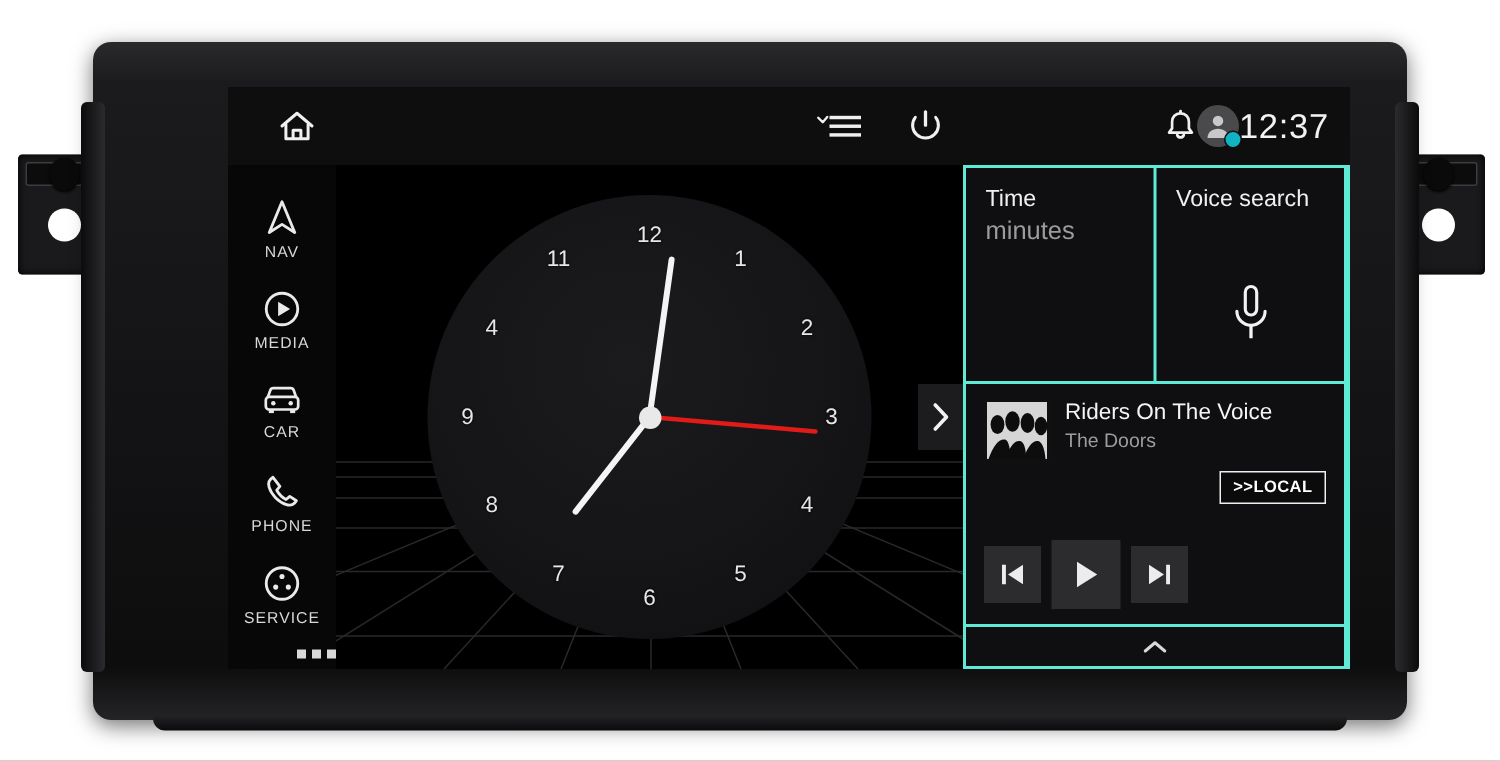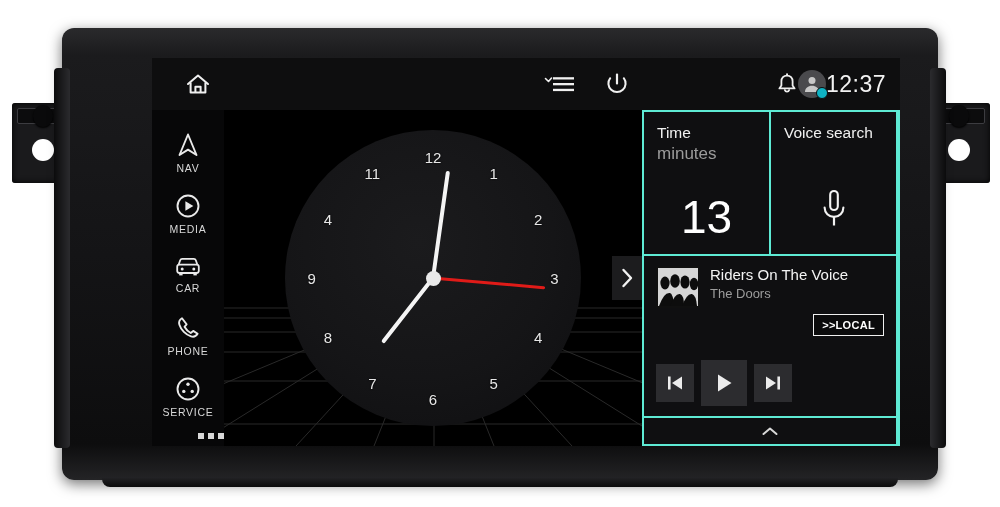--- a/index.html
+++ b/index.html
@@ -602,21 +602,20 @@
           </div>
         </div>
 
         <div class="rightcol">
 
           <div class="tilerow">
 
             <div class="tile">
               <div class="t-title">Time</div>
               <div class="t-sub">minutes</div>
-              <div class="t-big">13</div>
             </div>
 
             <div class="tile">
               <div class="t-title">Voice search</div>
               <div class="mic-holder">
                 <svg width="34" height="44" viewBox="0 0 34 44">
                   <rect x="13.2" y="3" width="7.6" height="19" rx="3.8" fill="none" stroke="#f2f2f2" stroke-width="2.1"></rect>
                   <path d="M7.6 19.5 a9.4 9.4 0 0 0 18.8 0" fill="none" stroke="#f2f2f2" stroke-width="2.1" stroke-linecap="round"></path>
                   <rect x="15.9" y="28.5" width="2.2" height="9" fill="#f2f2f2"></rect>
                 </svg>

